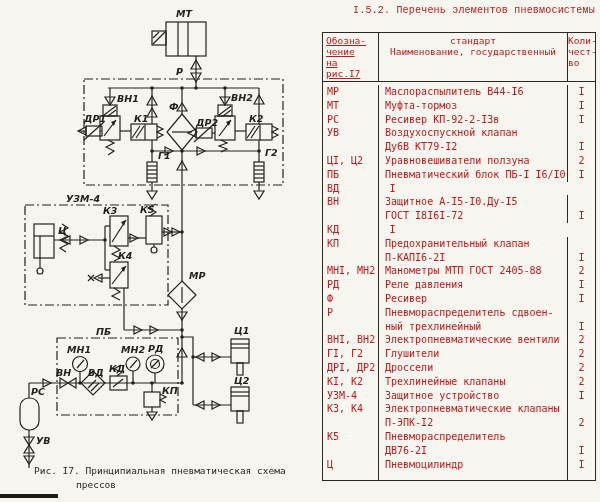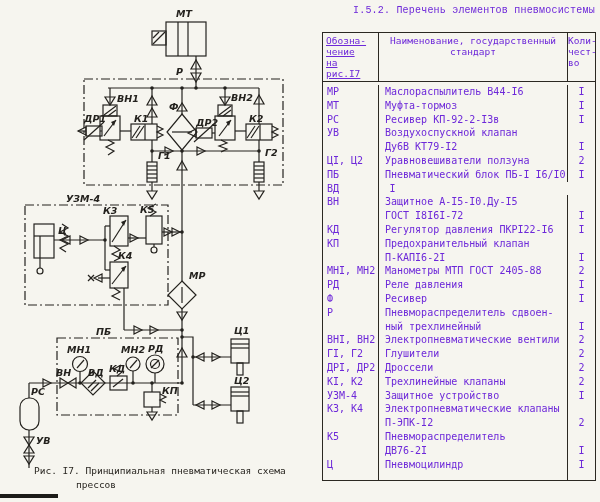--- a/index.html
+++ b/index.html
@@ -1,18 +1,18 @@
 <!DOCTYPE html>
 <html><head>
 <meta charset="utf-8">
 <style>
   html,body{margin:0;padding:0;}
   .page{
     position:relative;width:600px;height:502px;overflow:hidden;
-    background:#f6f5ef;color:#6d28d9;
+    background:#f6f5ef;color:#b91c1c;
     font-family:"DejaVu Sans Mono", monospace;
   }
   
   .section-title{
     position:absolute;left:353px;top:5px;font-size:10px;letter-spacing:.2px;white-space:nowrap;font-family:Liberation Mono, monospace;
   }
   .tbl{
     position:absolute;left:322px;top:32px;width:274px;height:449px;
     border:1.6px solid #2b2822;display:flex;flex-direction:column;box-sizing:border-box;
     background:transparent;
@@ -345,22 +345,22 @@
   <div class="section-title">I.5.2. Перечень элементов пневмосистемы</div>
 
   <div class="tbl">
     <div class="thead">
       <div class="c1">
         <div>Обозна-</div>
         <div>чение</div>
         <div>на рис.I7</div>
       </div>
       <div class="c2">
+        <div>стандарт</div>
         <div>Наименование, государственный</div>
-        <div>стандарт</div>
       </div>
       <div class="c3">
         <div>Коли-</div>
         <div>чест-</div>
         <div>во</div>
       </div>
     </div>
     <div class="tbody">
         <div class="trow">
           <div class="c1">МР</div>
@@ -428,23 +428,20 @@
           <div class="c2">
             <div>Защитное А-I5-I0.Ду-I5</div>
             <div>ГОСТ I8I6I-72</div>
           </div>
           <div class="c3">
             <div>I</div>
           </div>
         </div>
         <div class="trow">
           <div class="c1">КД</div>
-          <div class="c2">
-            <div>Регулятор давления ПКРI22-I6</div>
-          </div>
           <div class="c3">
             <div>I</div>
           </div>
         </div>
         <div class="trow">
           <div class="c1">КП</div>
           <div class="c2">
             <div>Предохранительный клапан</div>
             <div>П-КАПI6-2I</div>
           </div>

